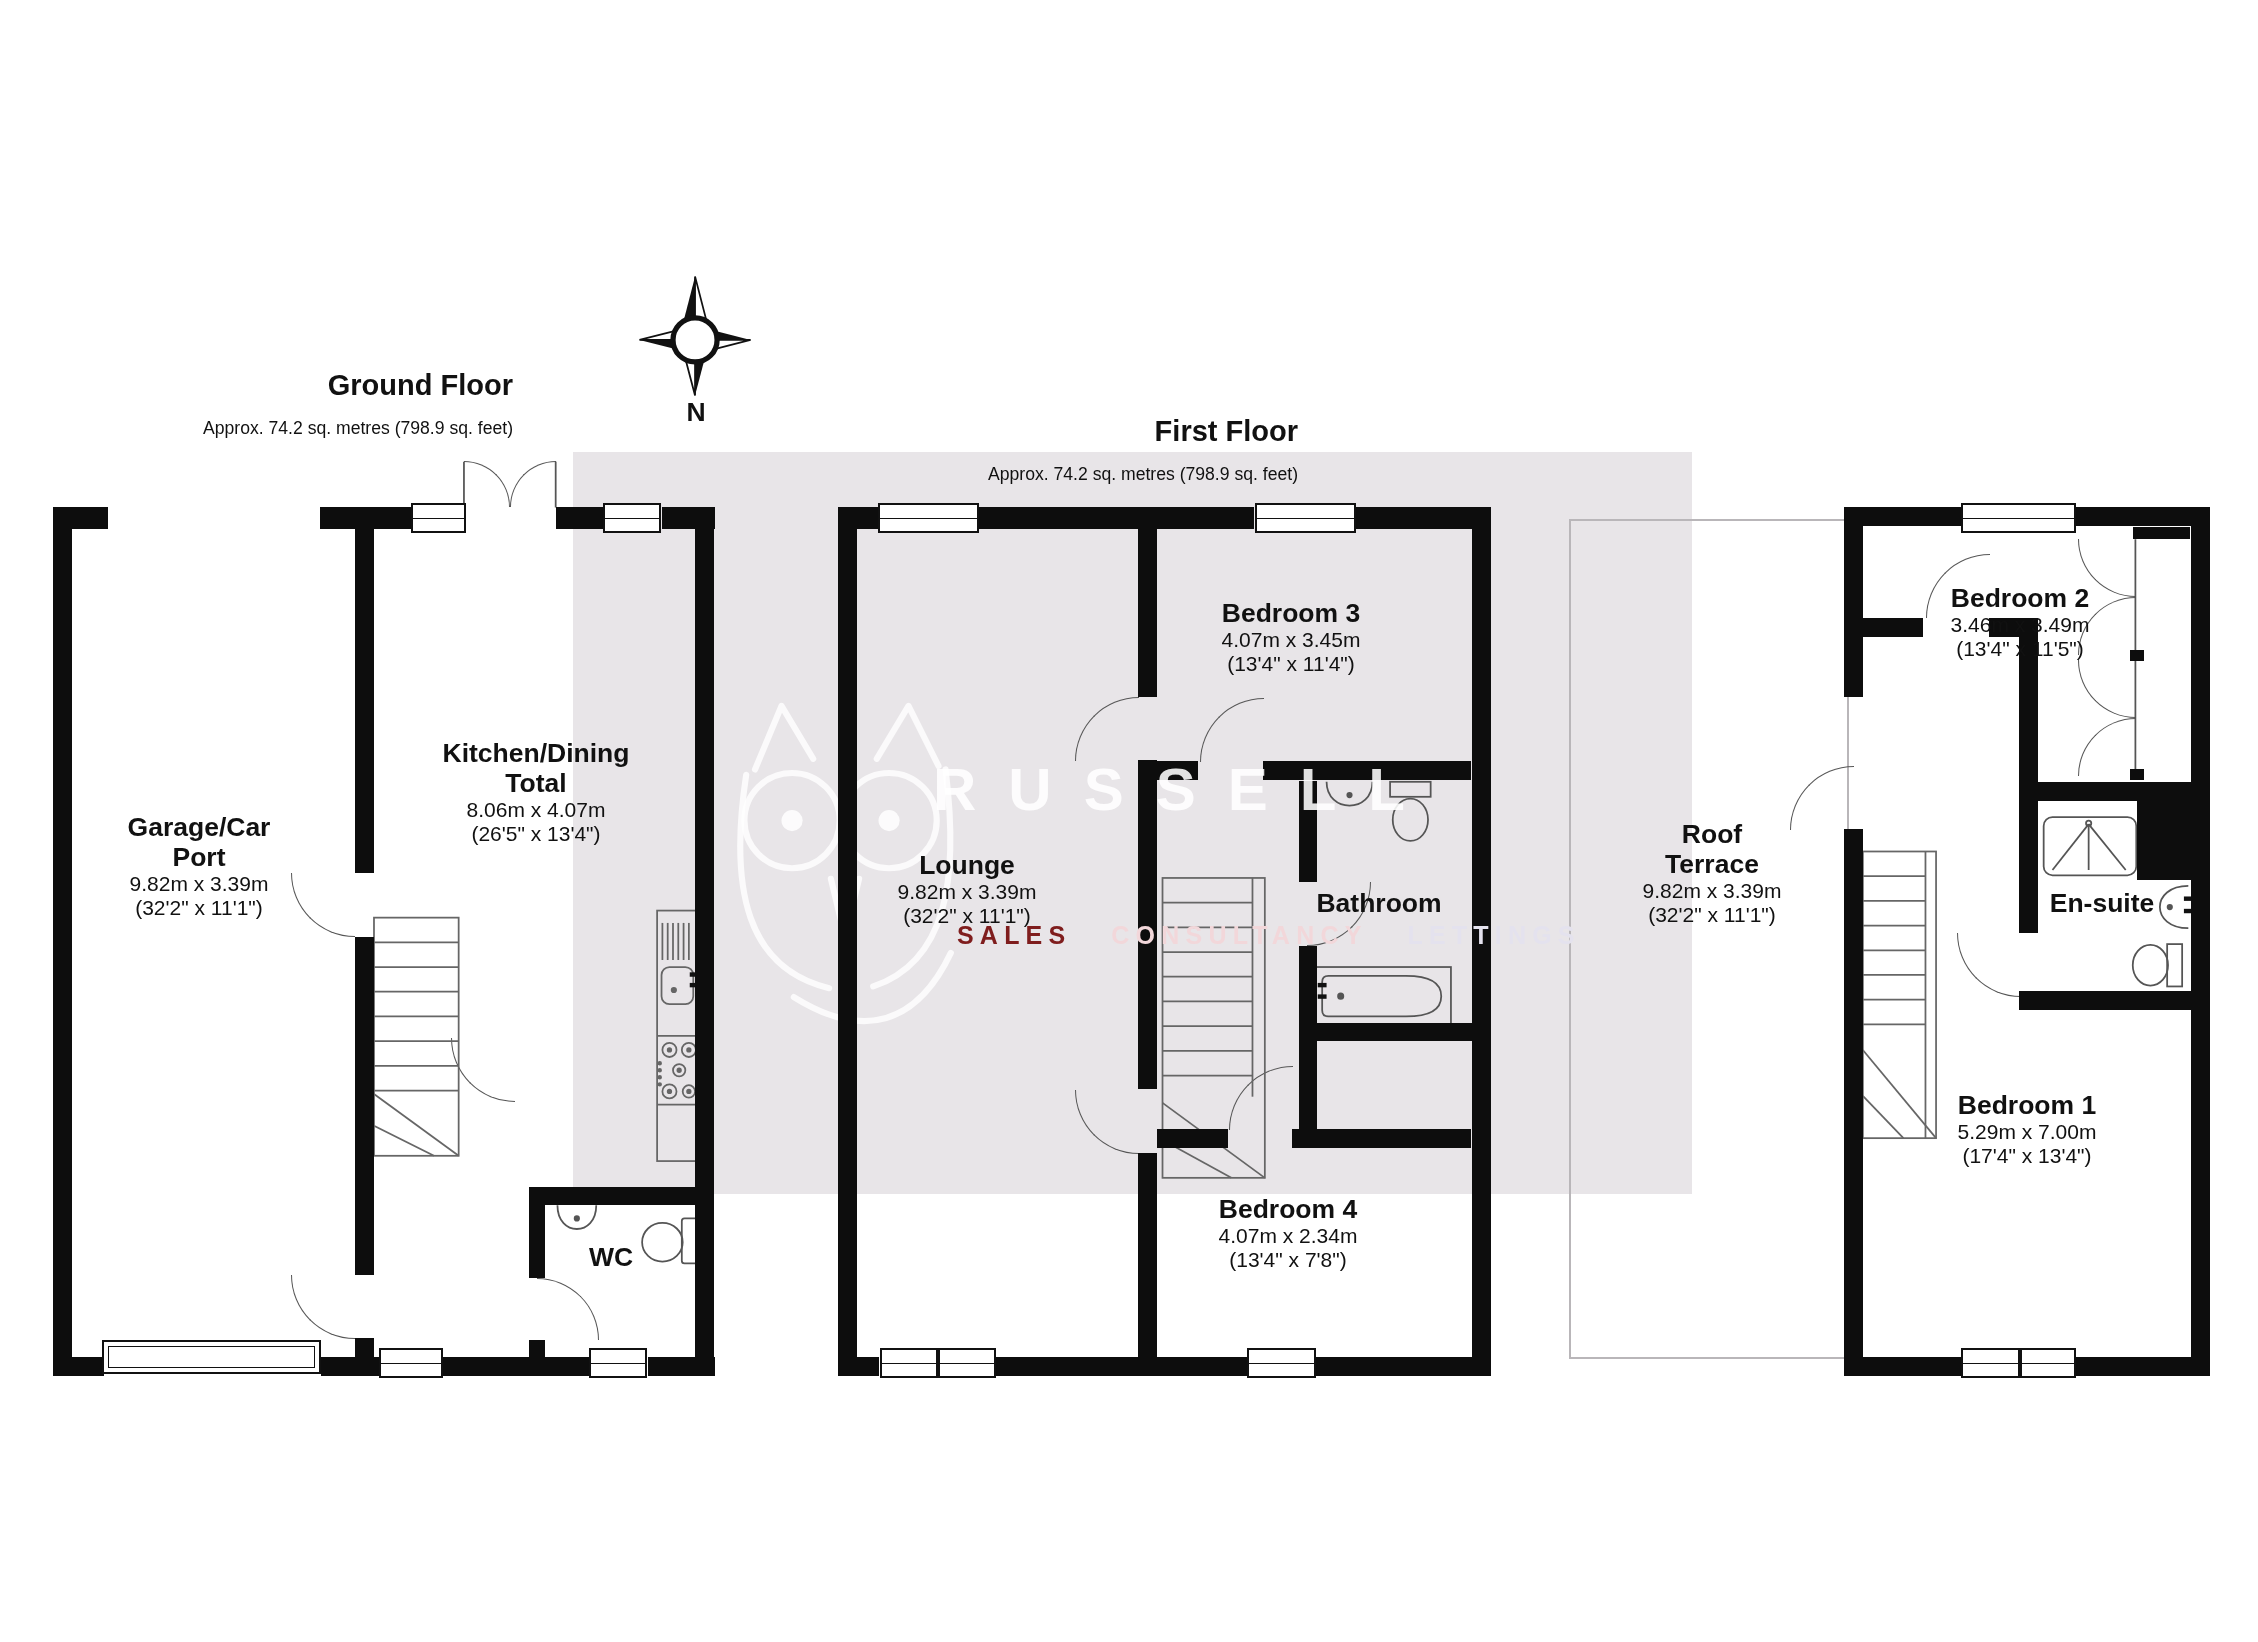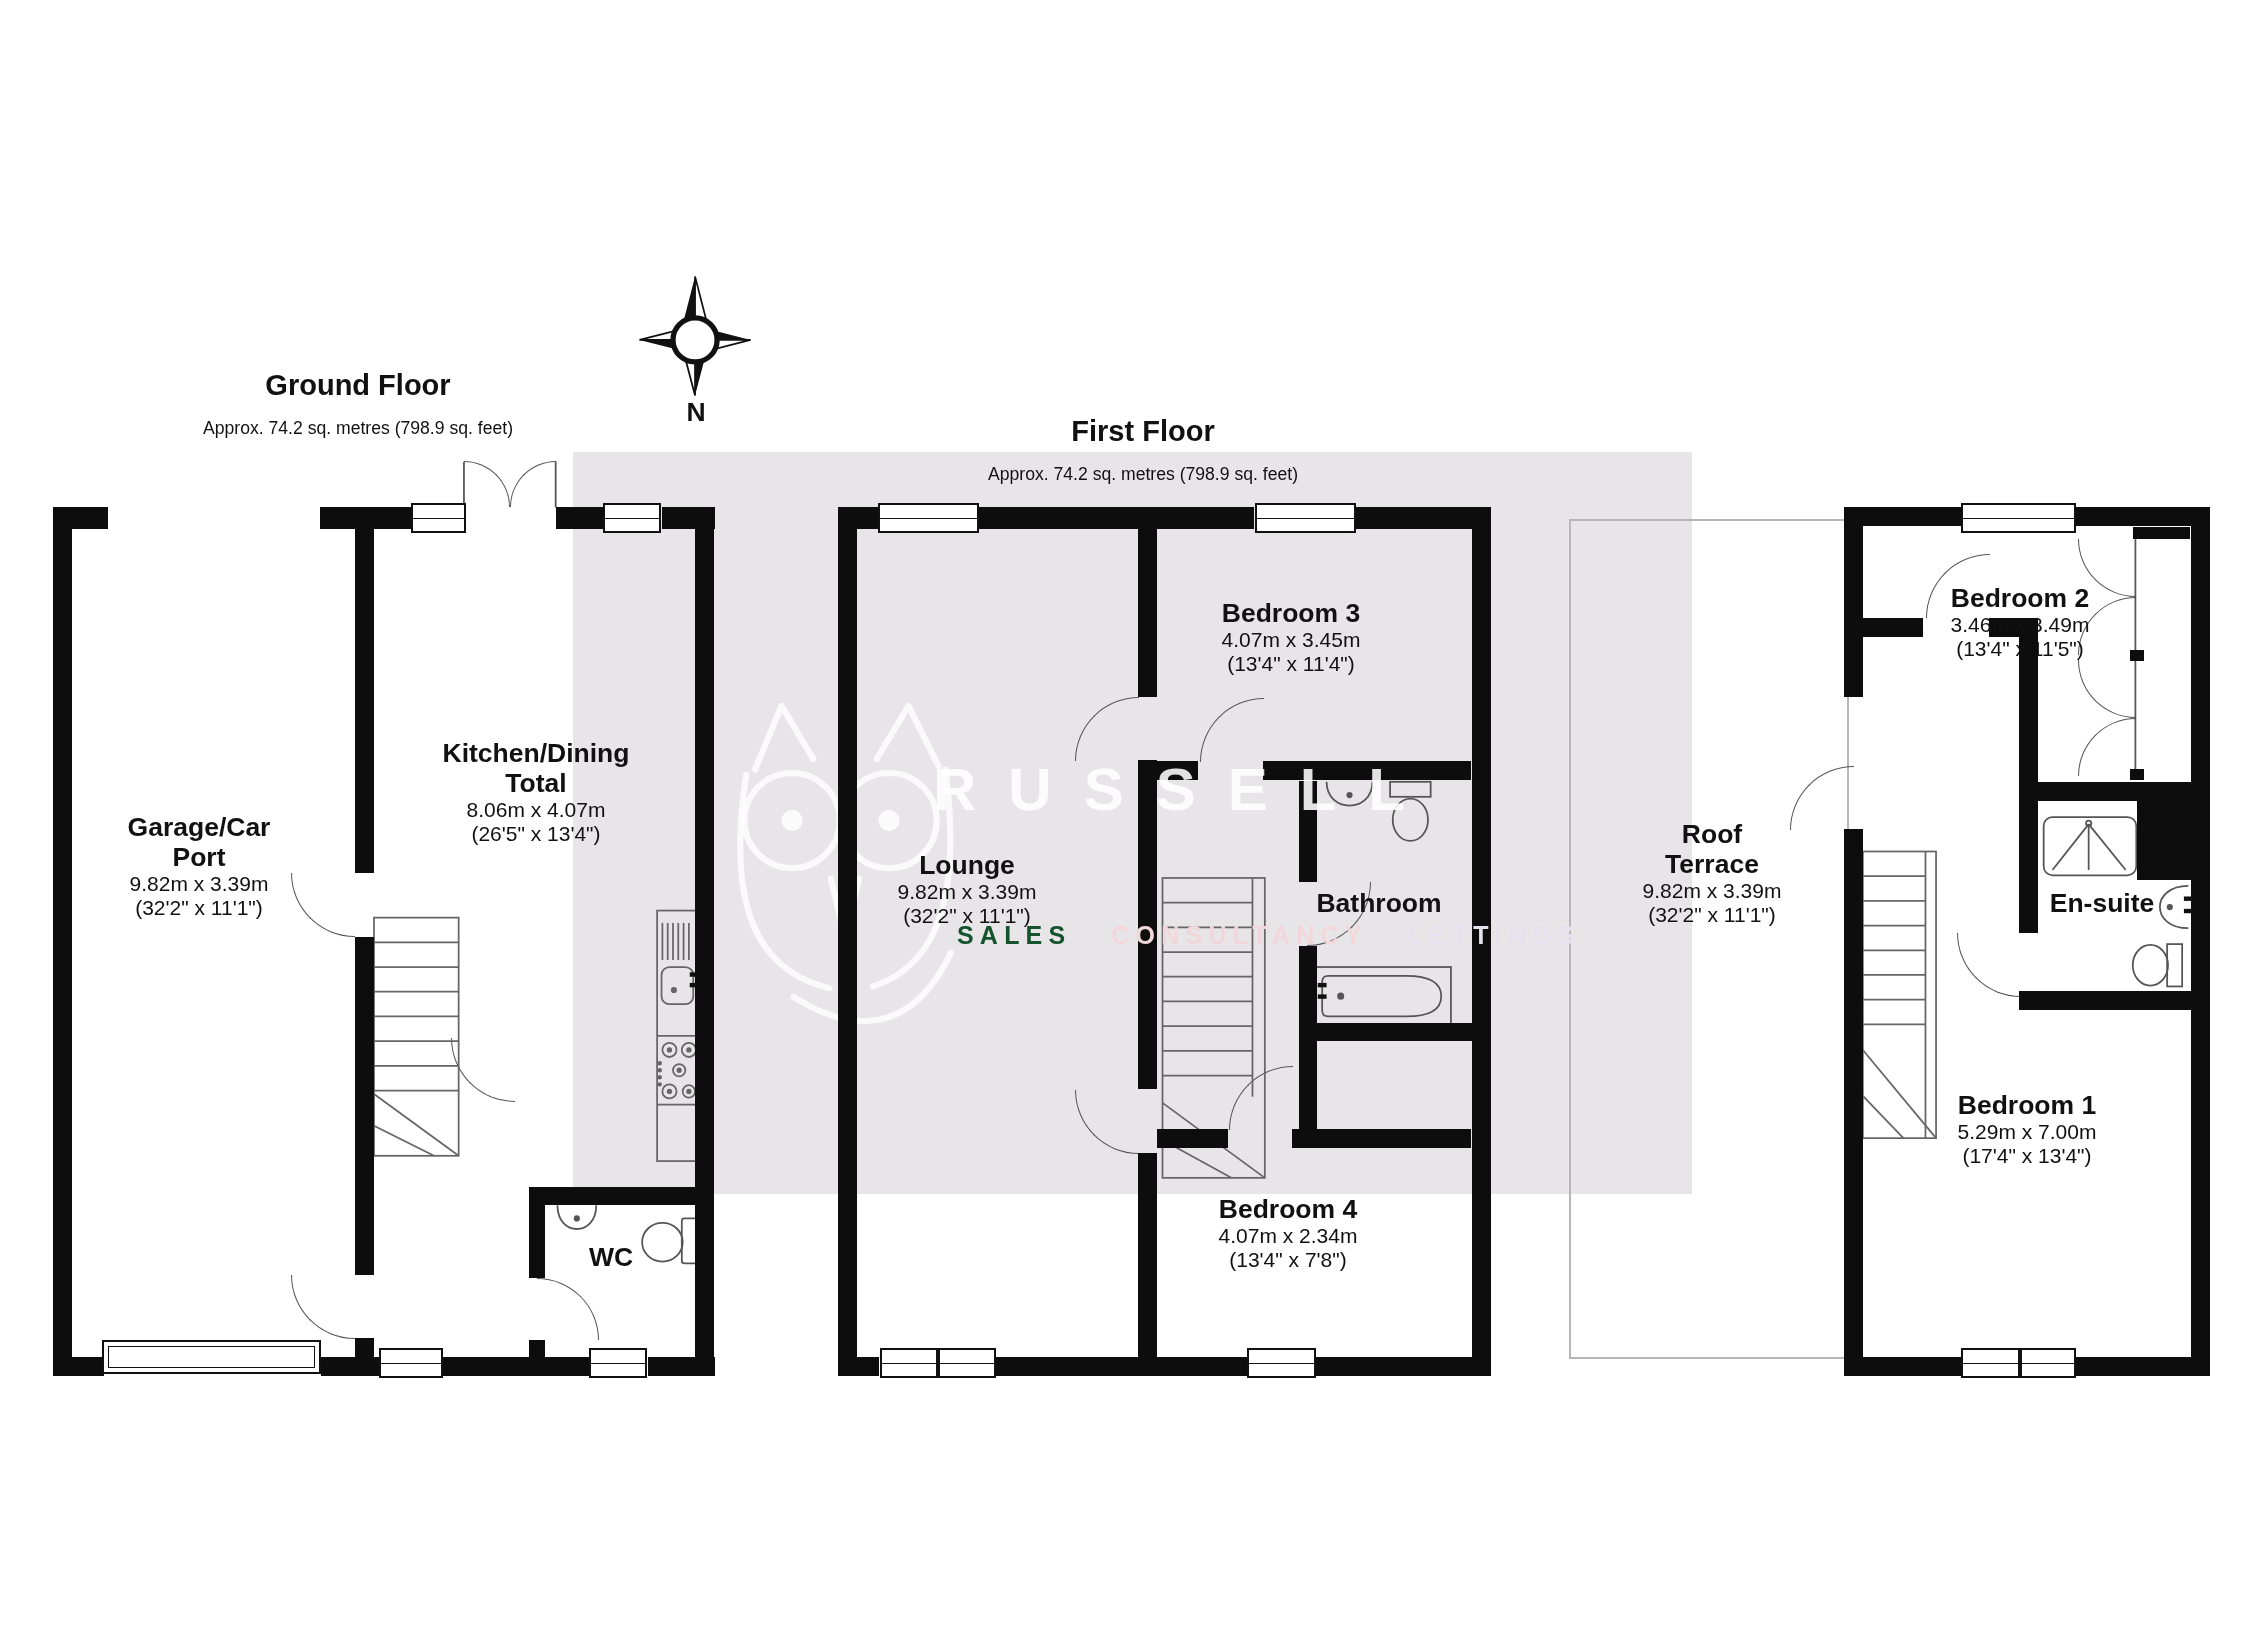--- a/index.html
+++ b/index.html
@@ -14,21 +14,21 @@
   .gdoor::after{content:"";position:absolute;left:4.4px;right:4.4px;top:4.4px;bottom:4.4px;border:1.8px solid #111;}
   .arc{position:absolute;box-sizing:border-box;z-index:6;}
   .arc-br{border-right:1.8px solid #555;border-bottom:1.8px solid #555;border-bottom-right-radius:100% 100%;}
   .arc-bl{border-left:1.8px solid #555;border-bottom:1.8px solid #555;border-bottom-left-radius:100% 100%;}
   .arc-tr{border-right:1.8px solid #555;border-top:1.8px solid #555;border-top-right-radius:100% 100%;}
   .arc-tl{border-left:1.8px solid #555;border-top:1.8px solid #555;border-top-left-radius:100% 100%;}
   .svgover{position:absolute;left:0;top:0;z-index:8;pointer-events:none;}
   .room-label{position:absolute;transform:translate(-50%,-50%);text-align:center;line-height:1.14;z-index:30;white-space:nowrap;}
   .room-name{font-weight:bold;font-size:26.5px;}
   .room-dims{font-size:21px;}
-  .floor-title{position:absolute;transform:translateX(-50%);text-align:center;z-index:30;white-space:nowrap;}
+  .floor-title{position:absolute;transform:translateX(-50%);text-align:right;z-index:30;white-space:nowrap;}
   .floor-title .t{font-size:29px;font-weight:bold;}
   .floor-title .s{font-size:17.6px;margin-top:16px;}
   .wm{position:absolute;z-index:20;pointer-events:none;}
   .wm-brand{font-weight:bold;font-size:60px;letter-spacing:32px;color:rgba(255,255,255,0.88);white-space:nowrap;}
   .wm-tag{display:flex;gap:40px;font-weight:bold;font-size:25px;letter-spacing:6.2px;white-space:nowrap;}
   .compass-n{position:absolute;transform:translateX(-50%);font-weight:bold;font-size:26.5px;z-index:30;}
   .footer{position:absolute;transform:translateX(-50%);font-size:27px;z-index:30;white-space:nowrap;}
 </style>
 </head>
 <body>
@@ -267,21 +267,21 @@
       <path d="M1072,872 C1088,1000 1072,1090 990,1118"></path>
       <path d="M942,996 L958,1062 L974,996"></path>
       <path d="M900,1130 C980,1180 1040,1160 1078,1080"></path>
     </g>
   </svg>
 
   <div class="wm" style="left:933px;top:755px">
     <div class="wm-brand">RUSSELL</div>
   </div>
   <div class="wm wm-tag" style="left:957px;top:921px">
-    <span style="color:#14532d">SALES</span>
+    <span style="color:#7f1d1d">SALES</span>
     <span style="color:#f2d7da">CONSULTANCY</span>
     <span style="color:#e4e2ee">LETTINGS</span>
   </div>
 
   <div class="floor-title" style="left:358px;top:369px">
     <div class="t">Ground Floor</div>
     <div class="s">Approx. 74.2 sq. metres (798.9 sq. feet)</div>
   </div>
   <div class="floor-title" style="left:1143px;top:415px">
     <div class="t">First Floor</div>

